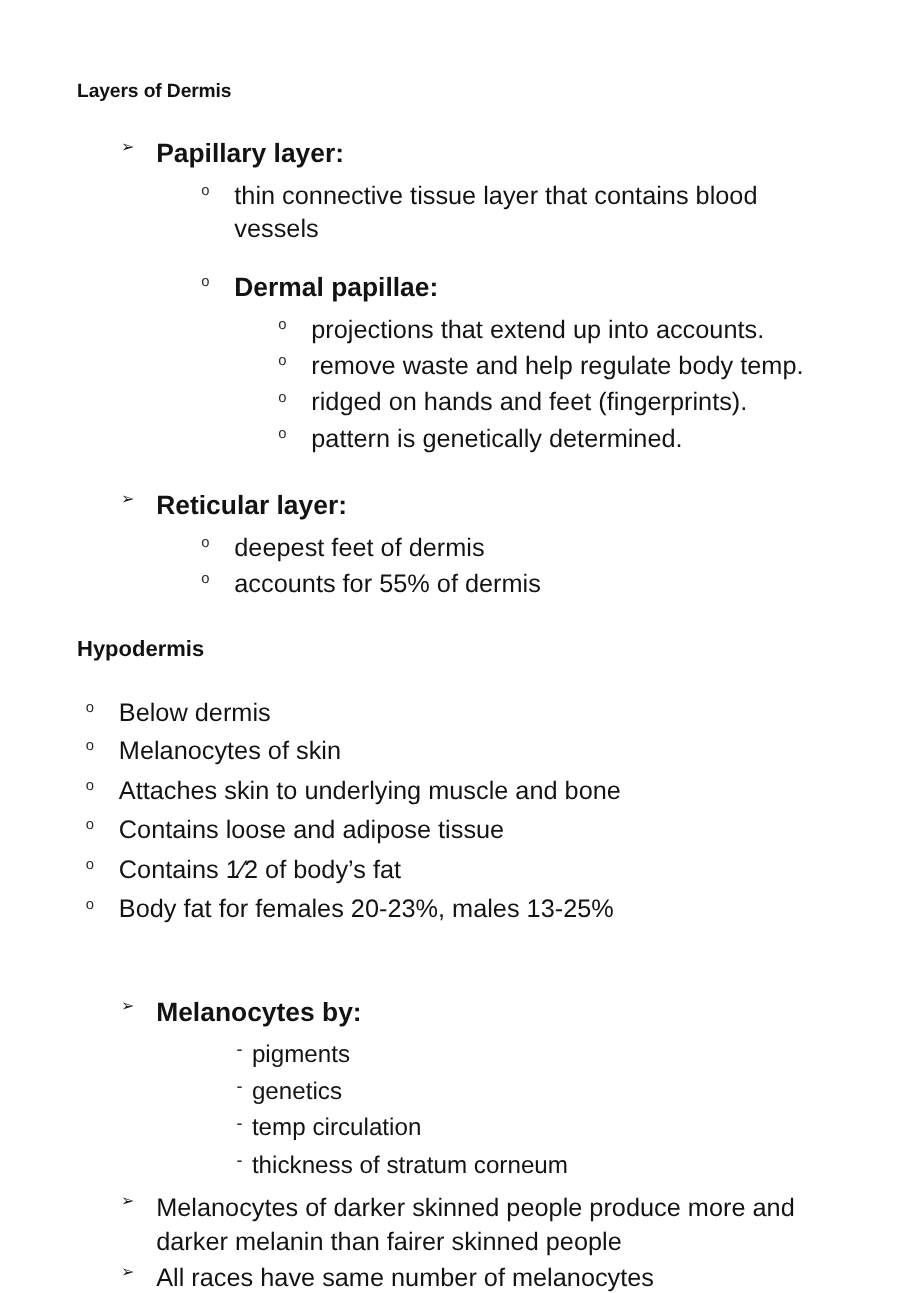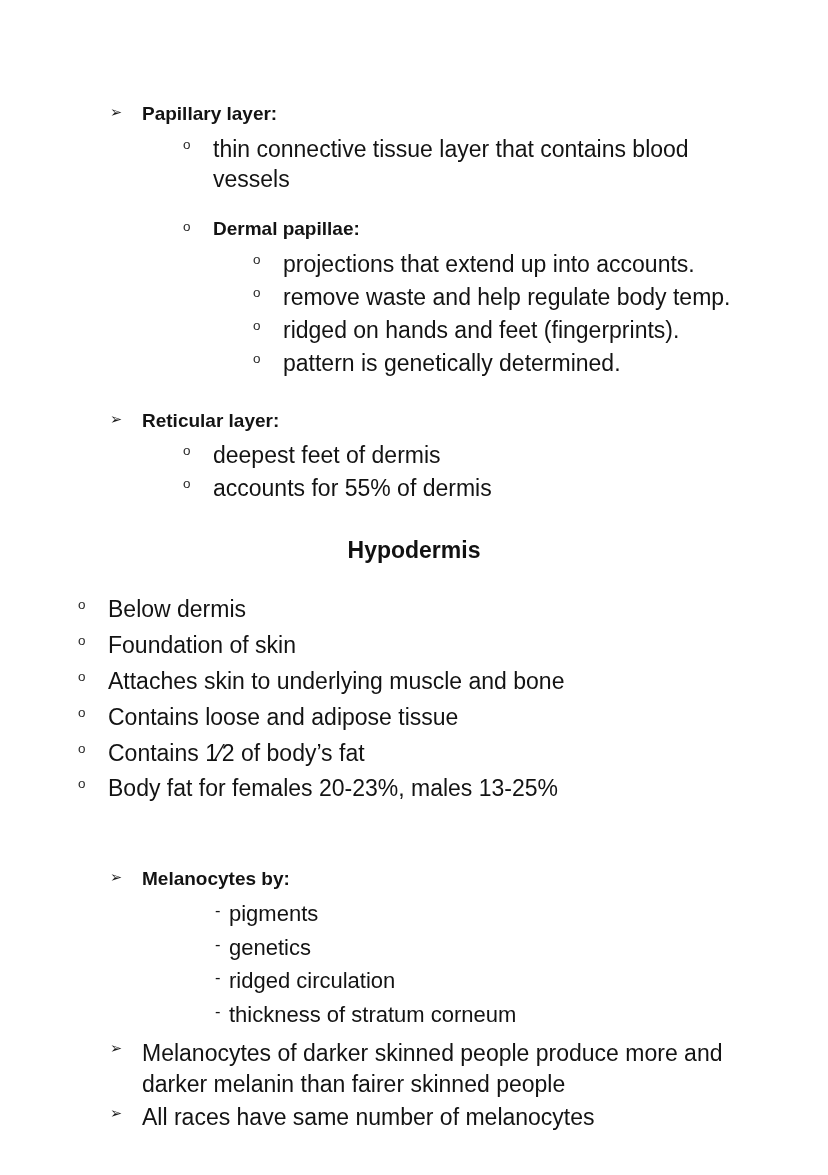--- a/index.html
+++ b/index.html
@@ -32,23 +32,22 @@
 
   
   .heading {
     font-size: 17.5px;
     font-weight: bold;
     letter-spacing: -0.1px;
     line-height: 1.25;
     color: #111111;
   }
   .heading-center {
-    font-size: 23px;
+    font-size: 20px;
     font-weight: bold;
-    text-align: center;
     width: 688px;
     line-height: 1.25;
     color: #111111;
   }
 
   
   .row {
     display: flex;
     align-items: flex-start;
     line-height: 1.30;
@@ -79,39 +78,40 @@
   }
 
   
   .lvl-arrow  { margin-left: 40px; }   
   .lvl-o2     { margin-left: 113px; }  
   .lvl-o3     { margin-left: 183px; }  
   .lvl-o0     { margin-left: 8px; }    
   .lvl-dash   { margin-left: 145px; }  
 
   .b17   { font-size: 23px; }
-  .b17b  { font-size: 19px; font-weight: bold; }
+  .b17b  { font-size: 24px; font-weight: bold; }
   .b16   { font-size: 22px; }
 
   
   .gap-lg { height: 30px; }
   .gap-md { height: 23px; }
   .gap-xs { height: 8px; }
 
   .tight > .row { margin-top: 3px; }
   .tight > .row:first-child { margin-top: 0; }
 
   .wrap-text { line-height: 1.33; }
 </style>
 </head>
 <body>
 
 <div class="page">
   <div class="content">
 
+    <div class="heading">Layers of Dermis</div>
 
     <div class="gap-lg"></div>
 
     <div class="row lvl-arrow">
       <span class="marker arrow-marker">➢</span>
       <span class="txt b17b">Papillary layer:</span>
     </div>
 
     <div class="gap-xs"></div>
 
@@ -174,21 +174,21 @@
 
     <div style="height:30px"></div>
 
     <div>
       <div class="row lvl-o0">
         <span class="marker circ-marker">o</span>
         <span class="txt b17">Below dermis</span>
       </div>
       <div class="row lvl-o0" style="margin-top:6px">
         <span class="marker circ-marker">o</span>
-        <span class="txt b17">Foundation of skin</span>
+        <span class="txt b17">Melanocytes of skin</span>
       </div>
       <div class="row lvl-o0" style="margin-top:6px">
         <span class="marker circ-marker">o</span>
         <span class="txt b17">Attaches skin to underlying muscle and bone</span>
       </div>
       <div class="row lvl-o0" style="margin-top:6px">
         <span class="marker circ-marker">o</span>
         <span class="txt b17">Contains loose and adipose tissue</span>
       </div>
       <div class="row lvl-o0" style="margin-top:6px">
@@ -217,21 +217,21 @@
       <div class="row lvl-dash">
         <span class="marker" style="width:14px;font-size:16.5px">-</span>
         <span class="txt b16">pigments</span>
       </div>
       <div class="row lvl-dash" style="margin-top:5px">
         <span class="marker" style="width:14px;font-size:16.5px">-</span>
         <span class="txt b16">genetics</span>
       </div>
       <div class="row lvl-dash" style="margin-top:5px">
         <span class="marker" style="width:14px;font-size:16.5px">-</span>
-        <span class="txt b16">ridged circulation</span>
+        <span class="txt b16">temp circulation</span>
       </div>
       <div class="row lvl-dash" style="margin-top:5px">
         <span class="marker" style="width:14px;font-size:16.5px">-</span>
         <span class="txt b16">thickness of stratum corneum</span>
       </div>
     </div>
 
     <div style="height:9px"></div>
 
     <div class="row lvl-arrow wrap-text" style="width:690px">

